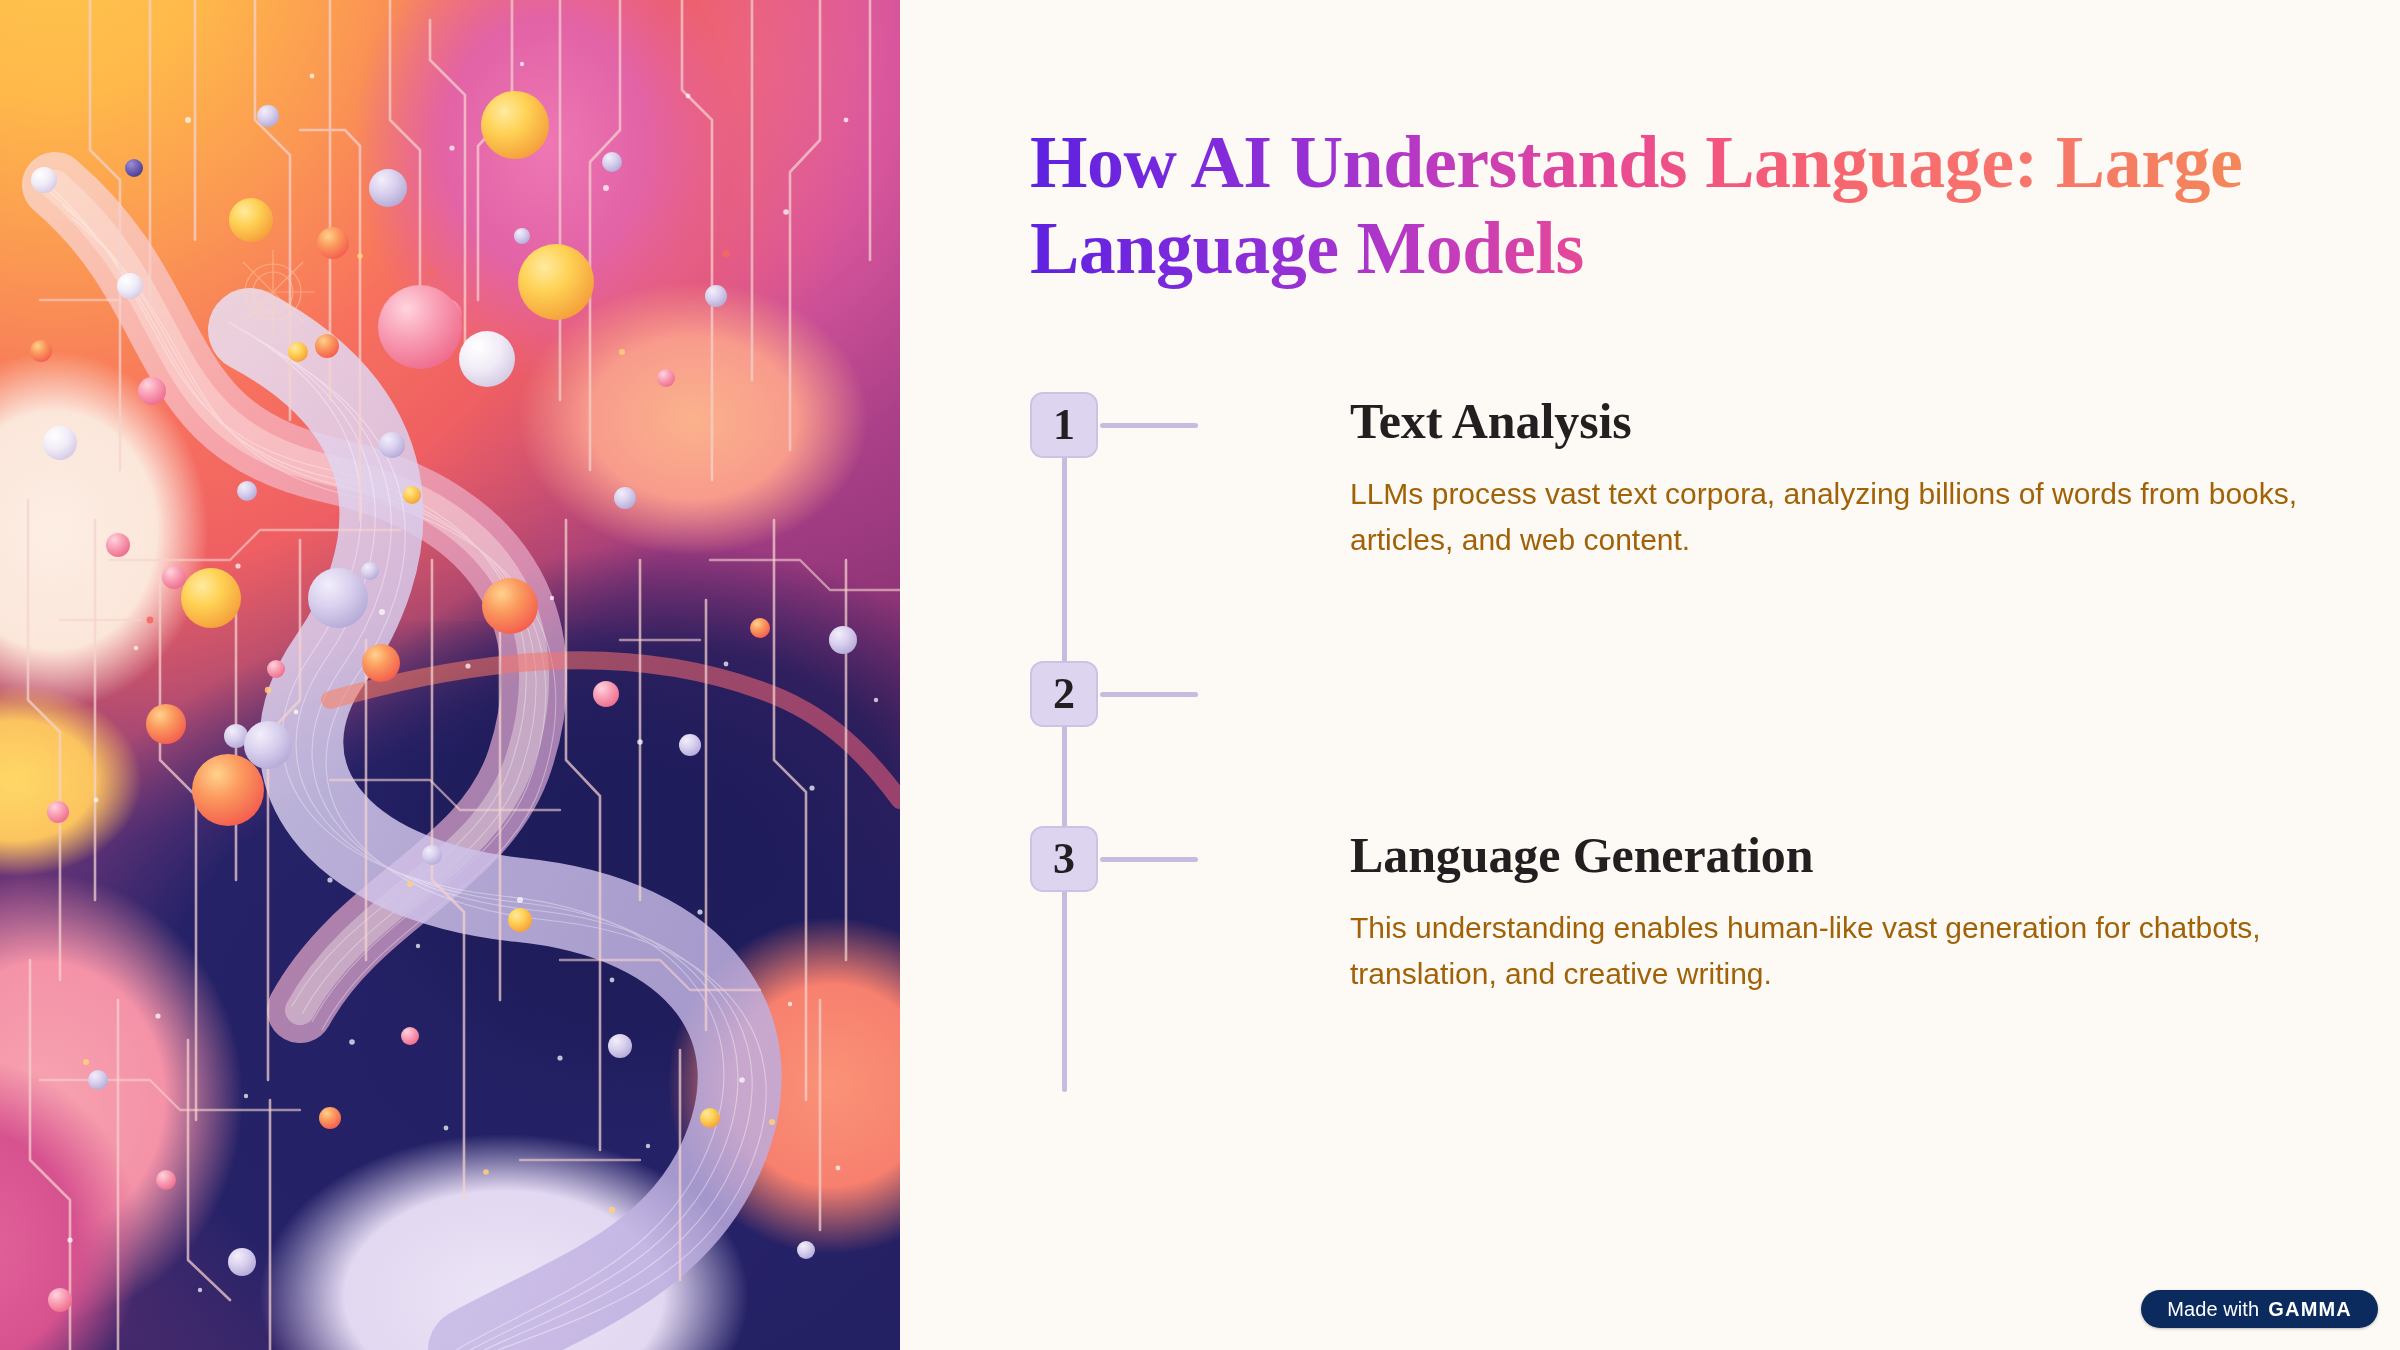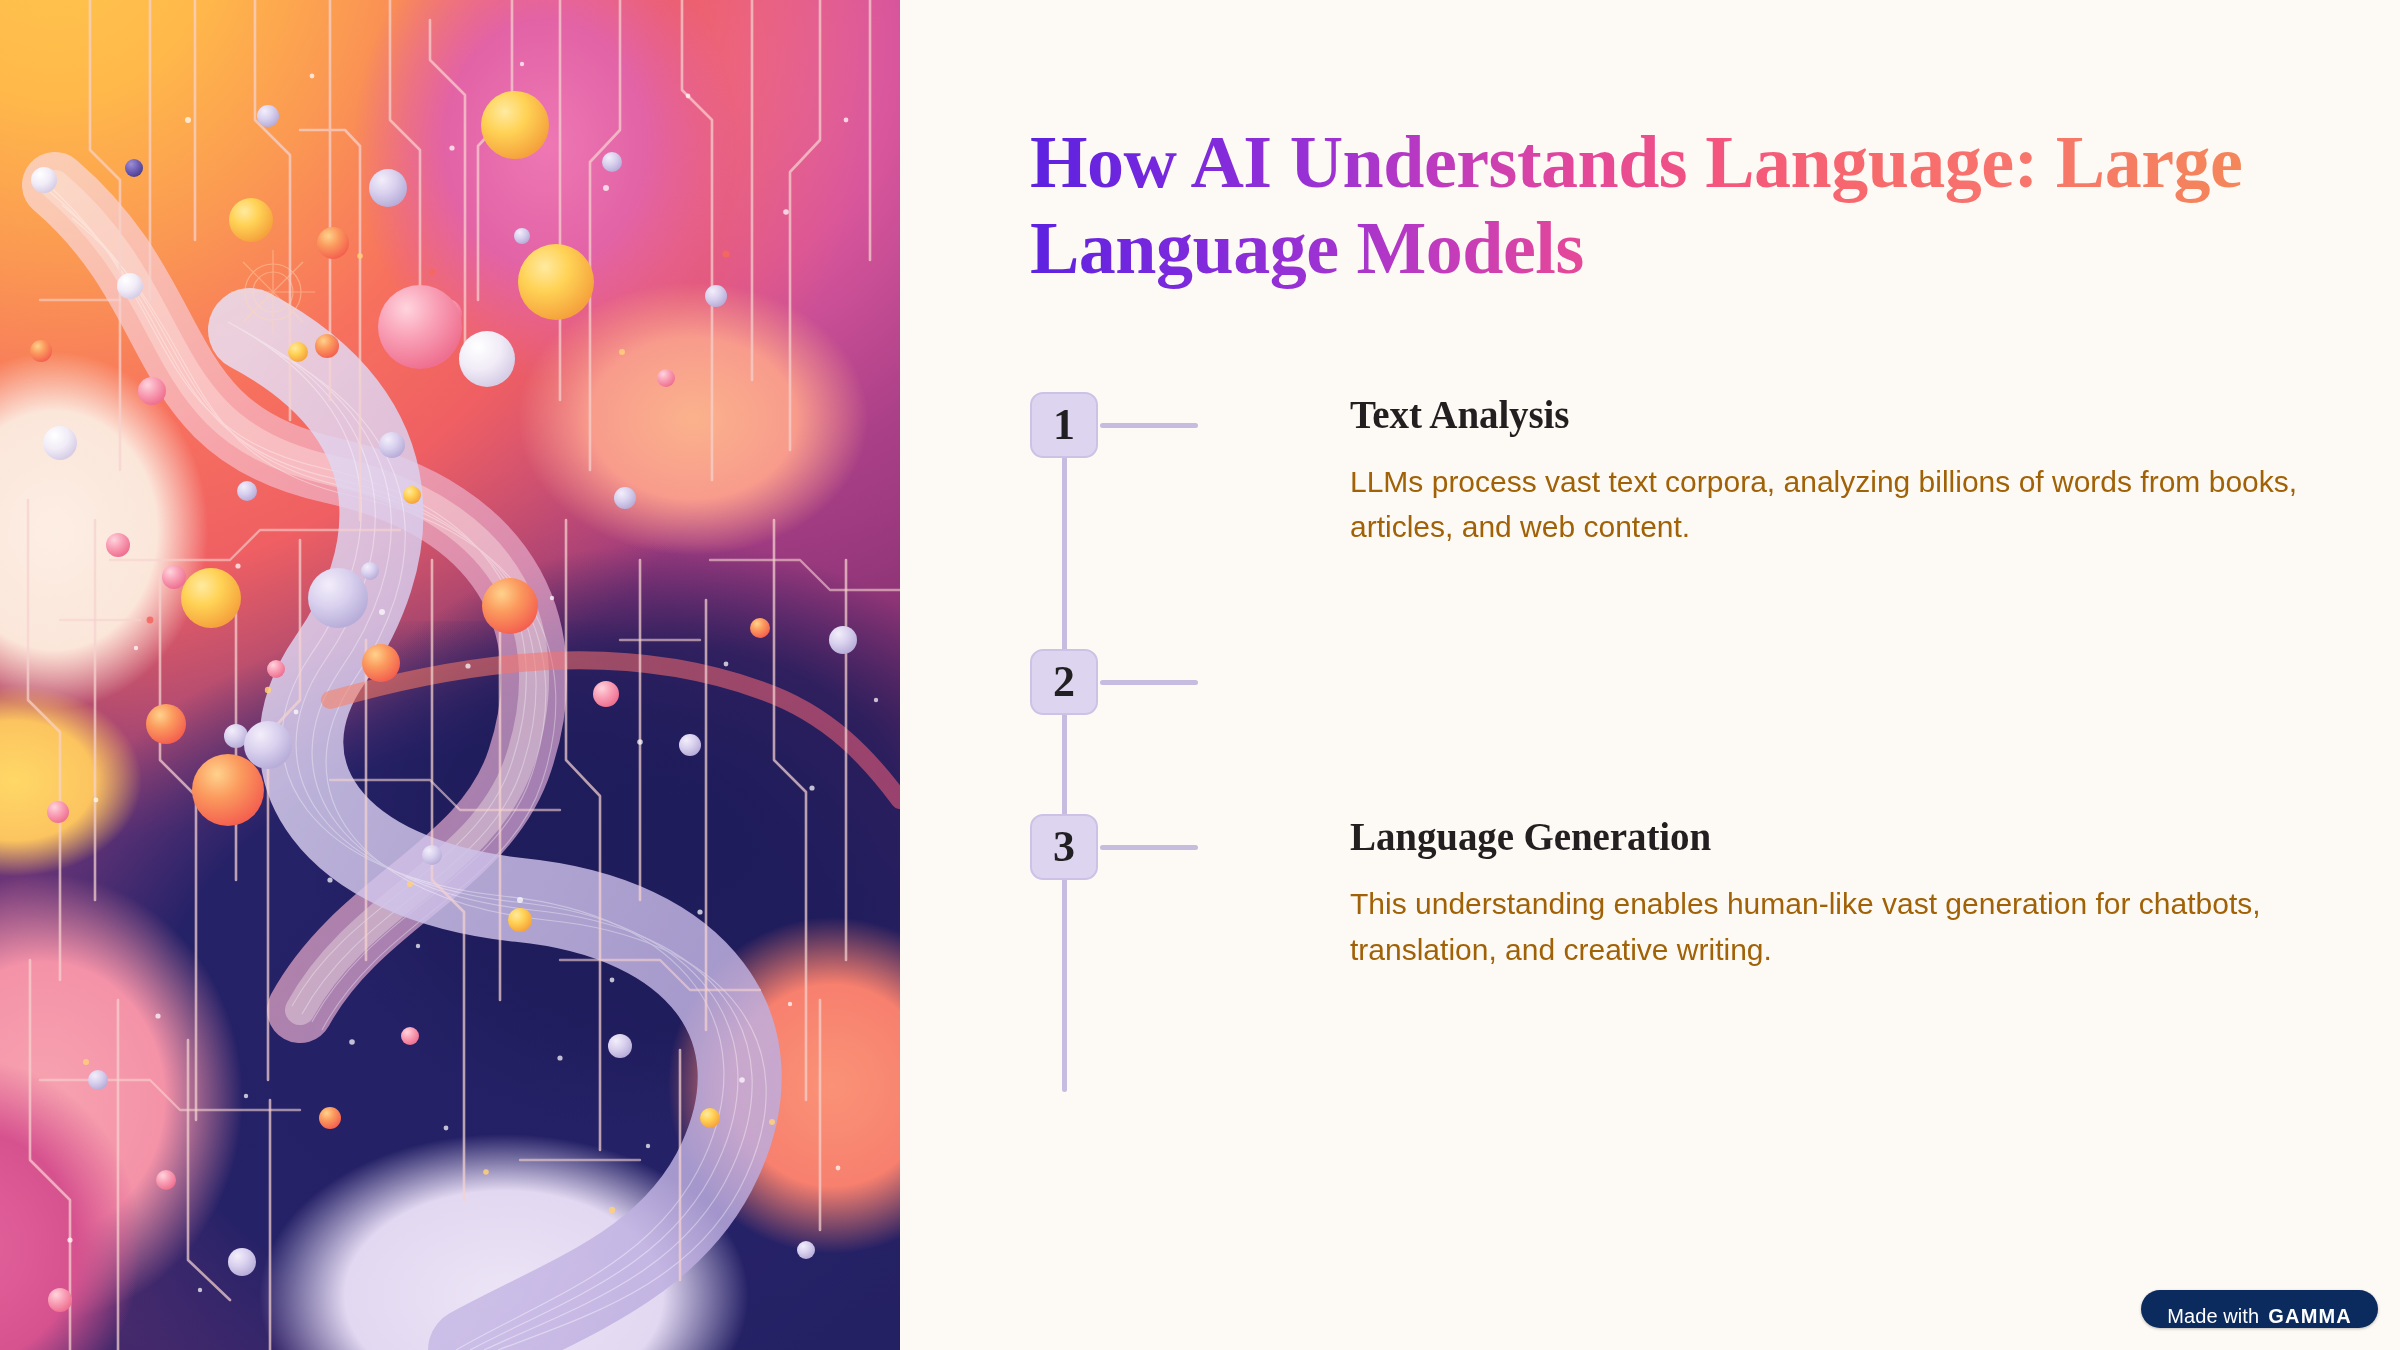--- a/index.html
+++ b/index.html
@@ -169,21 +169,21 @@
     z-index:2;
   }
   .step-body {
     margin-left:252px;
     padding-top:2px;
     width:1000px;
   }
   .step-head {
     font-family:"Liberation Serif", serif;
     font-weight:700;
-    font-size:39px;
+    font-size:50px;
     color:#231f20;
     line-height:1.1;
     letter-spacing:-0.1px;
   }
   .step-desc {
     margin-top:22px;
     font-family:"Liberation Sans", sans-serif;
     font-size:30px;
     line-height:1.52;
     color:#a16207;
@@ -201,21 +201,21 @@
   }
 
   .gamma-badge {
     position:absolute;
     right:22px; bottom:22px;
     height:38px;
     padding:0 26px;
     border-radius:19px;
     background:#0b2a5e;
     color:#ffffff;
-    display:flex; align-items:flex-end; gap:9px;
+    display:flex; align-items:center; gap:9px;
     font-family:"Liberation Sans", sans-serif;
     font-size:20px;
     letter-spacing:0.1px;
     box-shadow:0 1px 3px rgba(0,0,0,0.25);
   }
   .gamma-word {
     font-weight:700;
     letter-spacing:1.2px;
     font-size:20px;
   }

